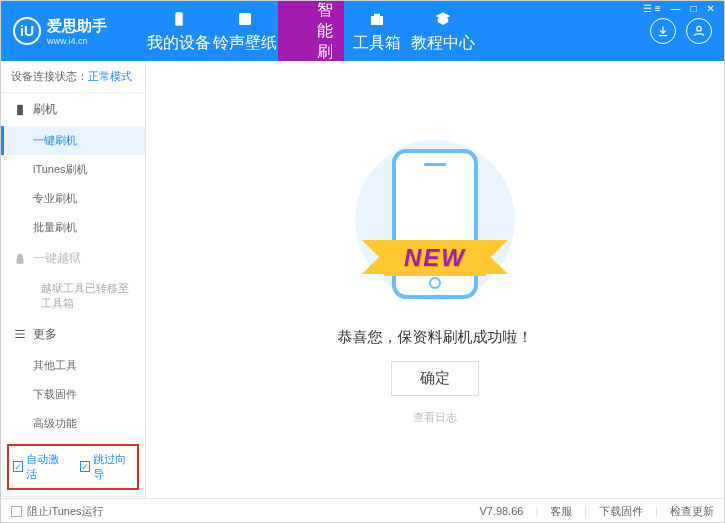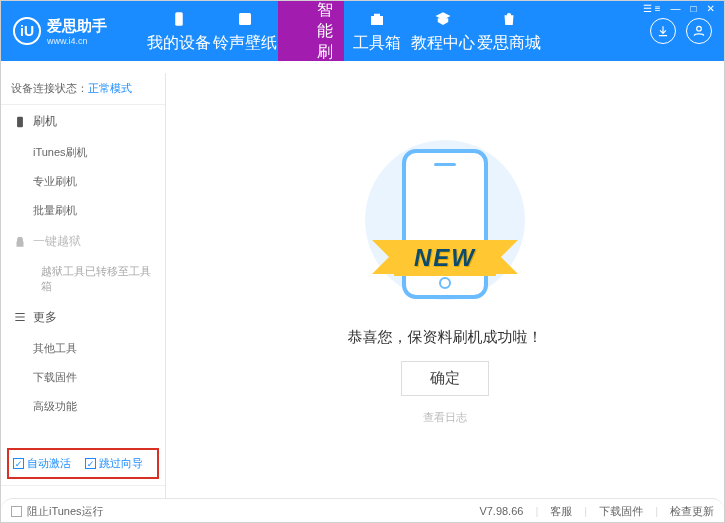--- a/index.html
+++ b/index.html
@@ -14,47 +14,47 @@
 .nav-item { width: 66px; display: flex; flex-direction: column; align-items: center; justify-content: center; cursor: pointer; font-size: 16px; gap: 4px; }
 .nav-item.active { background: #a21caf; padding-left: 39px; }
 .nav-icon { width: 20px; height: 20px; display: flex; align-items: center; justify-content: center; }
 .nav-icon svg { width: 18px; height: 18px; fill: #fff; }
 .header-right { display: flex; align-items: center; gap: 10px; padding-right: 12px; }
 .win-controls { position: absolute; top: 2px; right: 6px; display: flex; gap: 4px; font-size: 10px; }
 .win-controls span { cursor: pointer; padding: 0 3px; }
 .circ-btn { width: 26px; height: 26px; border: 1.5px solid #fff; border-radius: 50%; display: flex; align-items: center; justify-content: center; cursor: pointer; }
 .circ-btn svg { width: 14px; height: 14px; fill: none; stroke: #fff; stroke-width: 2; }
 .body-area { display: flex; height: calc(100% - 60px - 24px); }
-.sidebar { width: 165px; border-right: 1px solid #e5e5e5; display: flex; flex-direction: column; font-size: 12px; overflow-y: auto; margin-top: 12px; }
+.sidebar { width: 145px; border-right: 1px solid #e5e5e5; display: flex; flex-direction: column; font-size: 12px; overflow-y: auto; }
 .status-row { padding: 8px 10px; font-size: 11px; color: #666; border-bottom: 1px solid #eee; }
 .status-val { color: #1a8cff; }
 .section-head { display: flex; align-items: center; padding: 8px 12px; color: #555; gap: 6px; cursor: pointer; }
 .section-head.locked { color: #bbb; }
 .section-head svg { width: 14px; height: 14px; fill: currentColor; }
 .sub-item { padding: 7px 12px 7px 32px; color: #666; cursor: pointer; font-size: 11px; }
 .sub-item.active { background: #e8f3ff; color: #1a8cff; border-left: 3px solid #1a8cff; padding-left: 29px; }
 .sub-note { padding: 6px 12px 6px 40px; color: #aaa; font-size: 11px; line-height: 1.4; }
 .highlight-box { border: 2px solid #d93025; margin: 6px 6px; padding: 6px 4px; display: flex; gap: 14px; font-size: 11px; }
 .chk { display: flex; align-items: center; gap: 3px; color: #1a8cff; cursor: pointer; }
 .chk-box { width: 11px; height: 11px; border: 1px solid #1a8cff; display: flex; align-items: center; justify-content: center; font-size: 9px; color: #1a8cff; }
 .device-block { padding: 6px 10px; border-top: 1px solid #eee; }
 .main { flex: 1; display: flex; flex-direction: column; align-items: center; justify-content: center; gap: 14px; position: relative; }
 .phone-illus { width: 160px; height: 180px; position: relative; display: flex; align-items: center; justify-content: center; }
 .p-circle { position: absolute; width: 160px; height: 160px; background: #eaf4ff; border-radius: 50%; top: 6px; }
 .p-body { position: relative; width: 86px; height: 150px; background: #fff; border: 4px solid #6abcff; border-radius: 14px; display: flex; flex-direction: column; align-items: center; padding-top: 10px; }
 .p-speaker { width: 22px; height: 3px; background: #6abcff; border-radius: 2px; }
 .p-home { width: 12px; height: 12px; border: 2px solid #6abcff; border-radius: 50%; position: absolute; bottom: 6px; }
-.ribbon { position: absolute; background: #ffc833; color: #0c4a6e; font-weight: 900; font-size: 24px; letter-spacing: 2px; padding: 4px 20px; bottom: 38px; font-style: italic; text-shadow: 1px 1px 0 #e0a800; }
+.ribbon { position: absolute; background: #ffc833; color: #a21caf; font-weight: 900; font-size: 24px; letter-spacing: 2px; padding: 4px 20px; bottom: 38px; font-style: italic; text-shadow: 1px 1px 0 #e0a800; }
 .ribbon:before, .ribbon:after { content: ''; position: absolute; top: 0; border: 17px solid #ffc833; }
 .ribbon:before { left: -22px; border-left-color: transparent; }
 .ribbon:after { right: -22px; border-right-color: transparent; }
 .msg { font-size: 15px; color: #333; }
 .ok-btn { border: 1px solid #ddd; background: #fff; padding: 7px 28px; font-size: 15px; cursor: pointer; color: #444; }
 .log-link { color: #bbb; font-size: 11px; cursor: pointer; }
-.footer { height: 24px; border-top: 1px solid #e5e5e5; display: flex; align-items: center; justify-content: space-between; padding: 12px 10px; font-size: 11px; color: #666; border-radius: 12px; }
+.footer { height: 24px; border-top: 1px solid #e5e5e5; display: flex; align-items: center; justify-content: space-between; padding: 12px 10px; font-size: 11px; color: #666; }
 .f-left { display: flex; align-items: center; gap: 5px; }
 .f-chk { width: 11px; height: 11px; border: 1px solid #aaa; }
 .f-right { display: flex; gap: 12px; align-items: center; margin-left: 12px; }
 .f-right span { cursor: pointer; }
 .sep { color: #ddd; }
 </style>
 </head>
 <body>
 
 <div class="header">
@@ -105,28 +105,20 @@
       <span>工具箱</span>
     </div>
     <div class="nav-item">
       <span class="nav-icon">
           <svg viewBox="0 0 24 24">
             <path d="M12 3L2 8l10 5 10-5z M5 11v5l7 4 7-4v-5"></path>
           </svg>
         </span>
       <span>教程中心</span>
     </div>
-    <div class="nav-item">
-      <span class="nav-icon">
-          <svg viewBox="0 0 24 24">
-            <path d="M6 7h12l-1 13H7z M9 7a3 3 0 016 0"></path>
-          </svg>
-        </span>
-      <span>爱思商城</span>
-    </div>
   </div>
   <div class="header-right">
     <div class="circ-btn">
         <svg viewBox="0 0 24 24">
           <path d="M12 4v12m-5-5l5 5 5-5M5 20h14"></path>
         </svg>
       </div>
     <div class="circ-btn">
         <svg viewBox="0 0 24 24">
           <circle cx="12" cy="8" r="4"></circle>
@@ -141,20 +133,21 @@
     <div class="status-row">
       <span>设备连接状态：</span><span class="status-val">正常模式</span>
     </div>
 
     <div class="section-head">
       <svg viewBox="0 0 24 24">
           <rect x="7" y="3" width="10" height="18" rx="2"></rect>
         </svg>
       <span>刷机</span>
     </div>
+    <div class="sub-item active">一键刷机</div>
     <div class="sub-item">iTunes刷机</div>
     <div class="sub-item">专业刷机</div>
     <div class="sub-item">批量刷机</div>
 
     <div class="section-head locked">
       <svg viewBox="0 0 24 24">
           <path d="M7 11V8a5 5 0 0110 0v3h1v9H6v-9z"></path>
         </svg>
       <span>一键越狱</span>
     </div>

